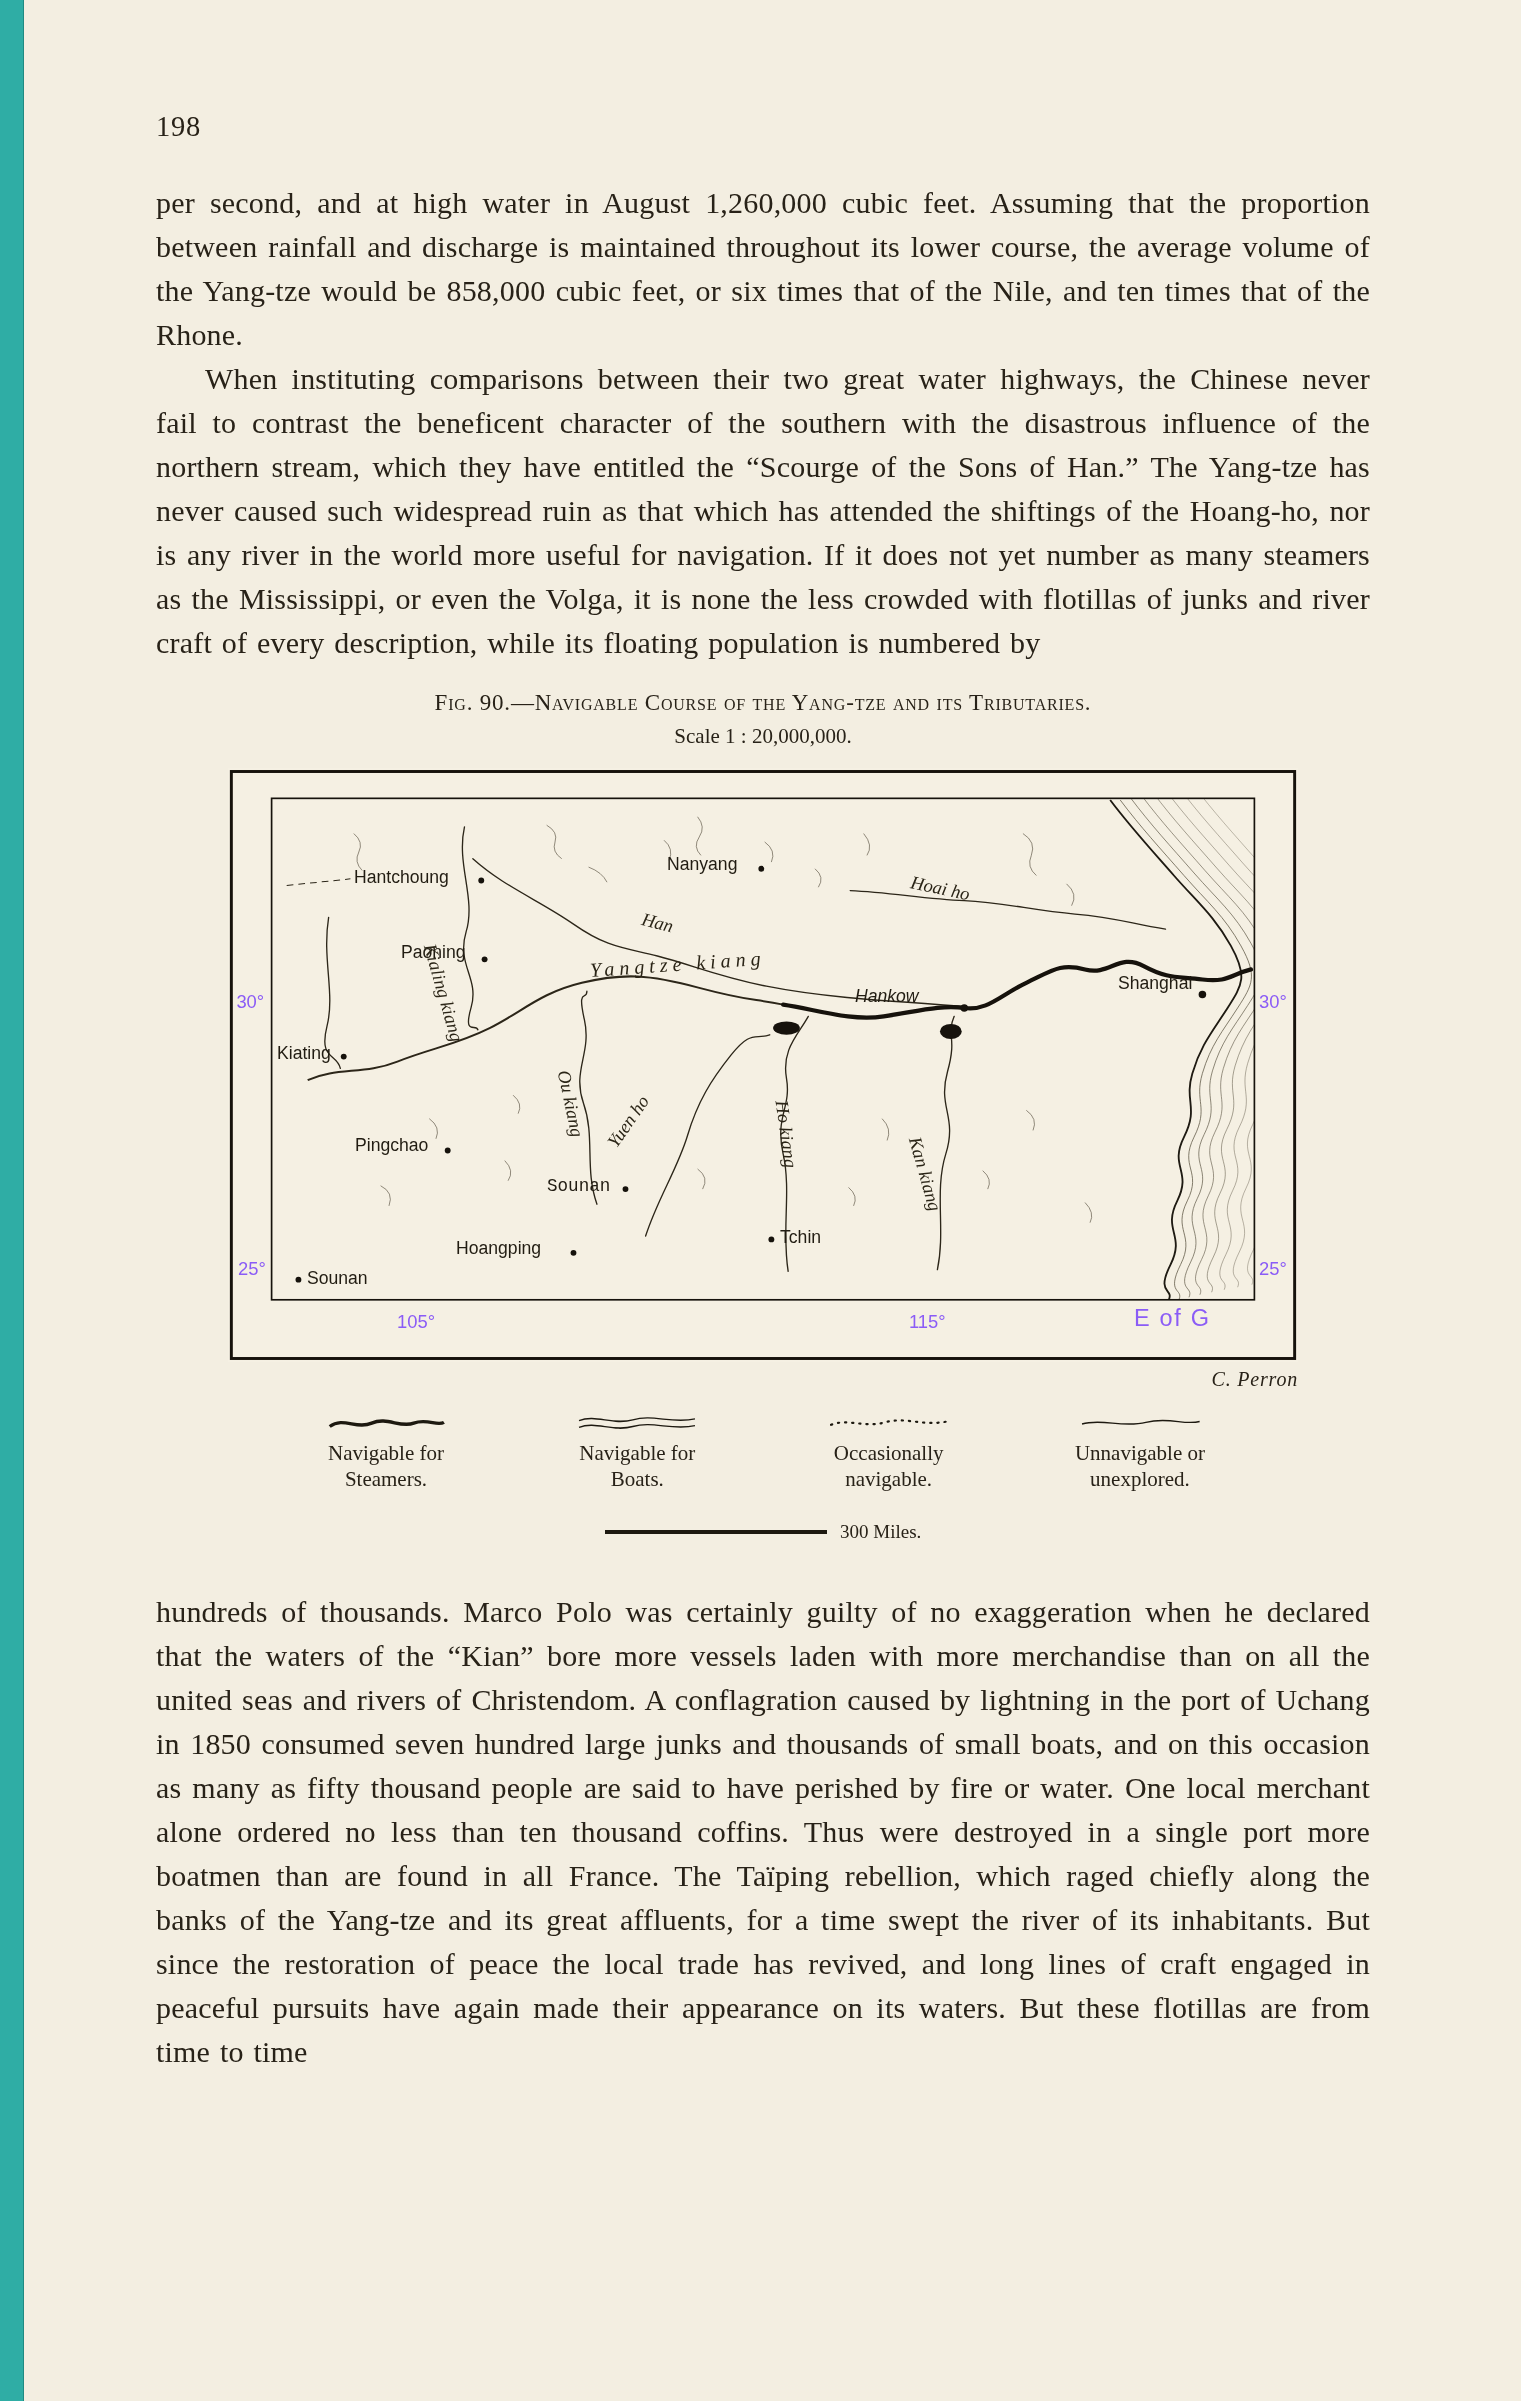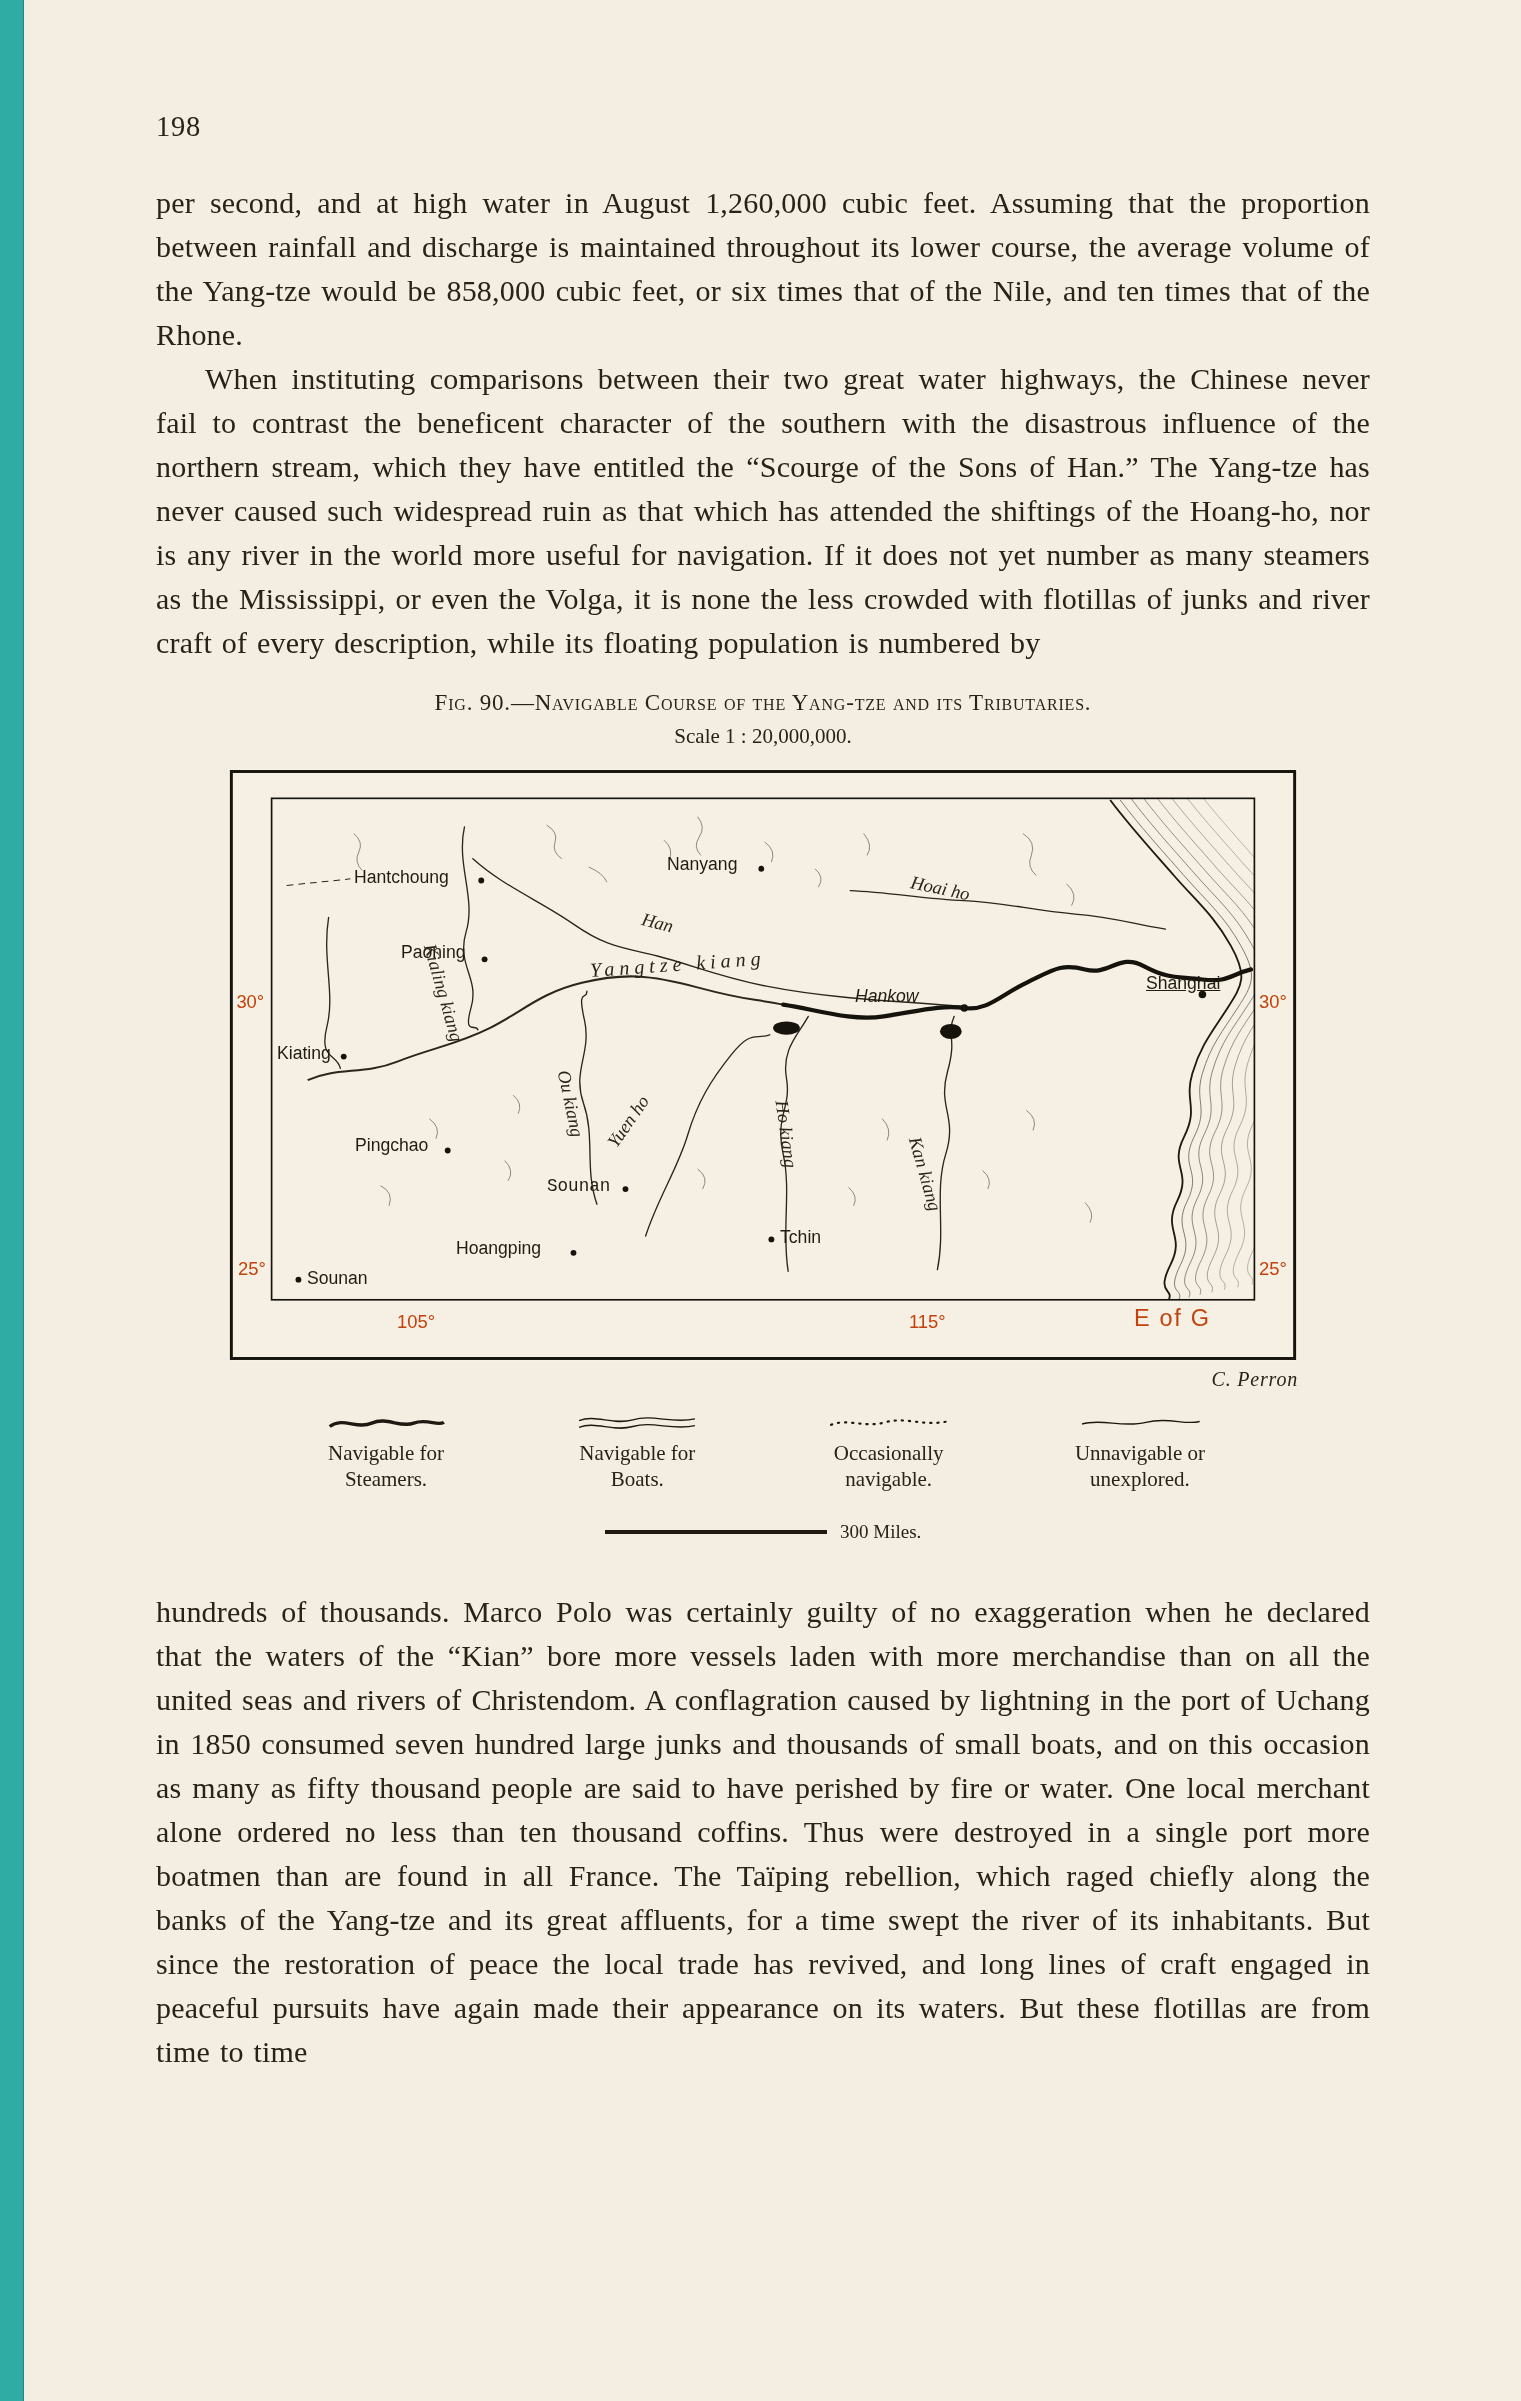--- a/index.html
+++ b/index.html
@@ -45,21 +45,21 @@
     position:absolute; font-family:"Liberation Sans", sans-serif;
     font-size:17.6px; color:#211c12; white-space:nowrap;
   }
   .map-river {
     position:absolute; font-family:"Liberation Serif", serif;
     font-style:italic; font-size:18.4px; color:#2a2416;
     white-space:nowrap; transform-origin:0 50%;
   }
   .coord-label {
     position:absolute; font-family:"Liberation Sans", sans-serif;
-    font-size:18.4px; color:#c2410c; white-space:nowrap;
+    font-size:18.4px; color:#8b5cf6; white-space:nowrap;
   }
 
   .credit-line {
     width:1070px; margin:6.7px auto 0; text-align:right;
     font-size:20px; font-style:italic; letter-spacing:0.8px;
   }
 
   .legend-row {
     display:flex; justify-content:space-between;
     width:964px; margin:22px auto 0;
@@ -156,21 +156,21 @@
         </g>
 
         <rect x="4" y="4" width="1268" height="700" fill="none" stroke="#16120c" stroke-width="3.5"></rect>
         <rect x="52" y="36" width="1172" height="598" fill="none" stroke="#16120c" stroke-width="2"></rect>
       </svg>
 
       <span class="map-city" style="left:126px;top:99px;">Hantchoung</span>
       <span class="map-city" style="left:173px;top:174px;">Paoning</span>
       <span class="map-city" style="left:439px;top:86px;">Nanyang</span>
       <span class="map-city" style="left:627px;top:218px;font-style:italic;">Hankow</span>
-      <span class="map-city" style="left:918px;top:205px;text-decoration:underline;">Shanghai</span>
+      <span class="map-city" style="left:890px;top:205px;">Shanghai</span>
       <span class="map-city" style="left:49px;top:275px;">Kiating</span>
       <span class="map-city" style="left:127px;top:367px;">Pingchao</span>
       <span class="map-city" style="left:319px;top:408px;font-family:Liberation Mono, monospace;">Sounan</span>
       <span class="map-city" style="left:228px;top:470px;">Hoangping</span>
       <span class="map-city" style="left:552px;top:459px;">Tchin</span>
       <span class="map-city" style="left:79px;top:500px;">Sounan</span>
 
       <span class="map-river" style="left:414px;top:141px;transform:rotate(14deg);">Han</span>
       <span class="map-river" style="left:683px;top:104px;transform:rotate(12deg);">Hoai ho</span>
       <span class="map-river" style="left:201px;top:166px;transform:rotate(74deg);">Kialing kiang</span>

